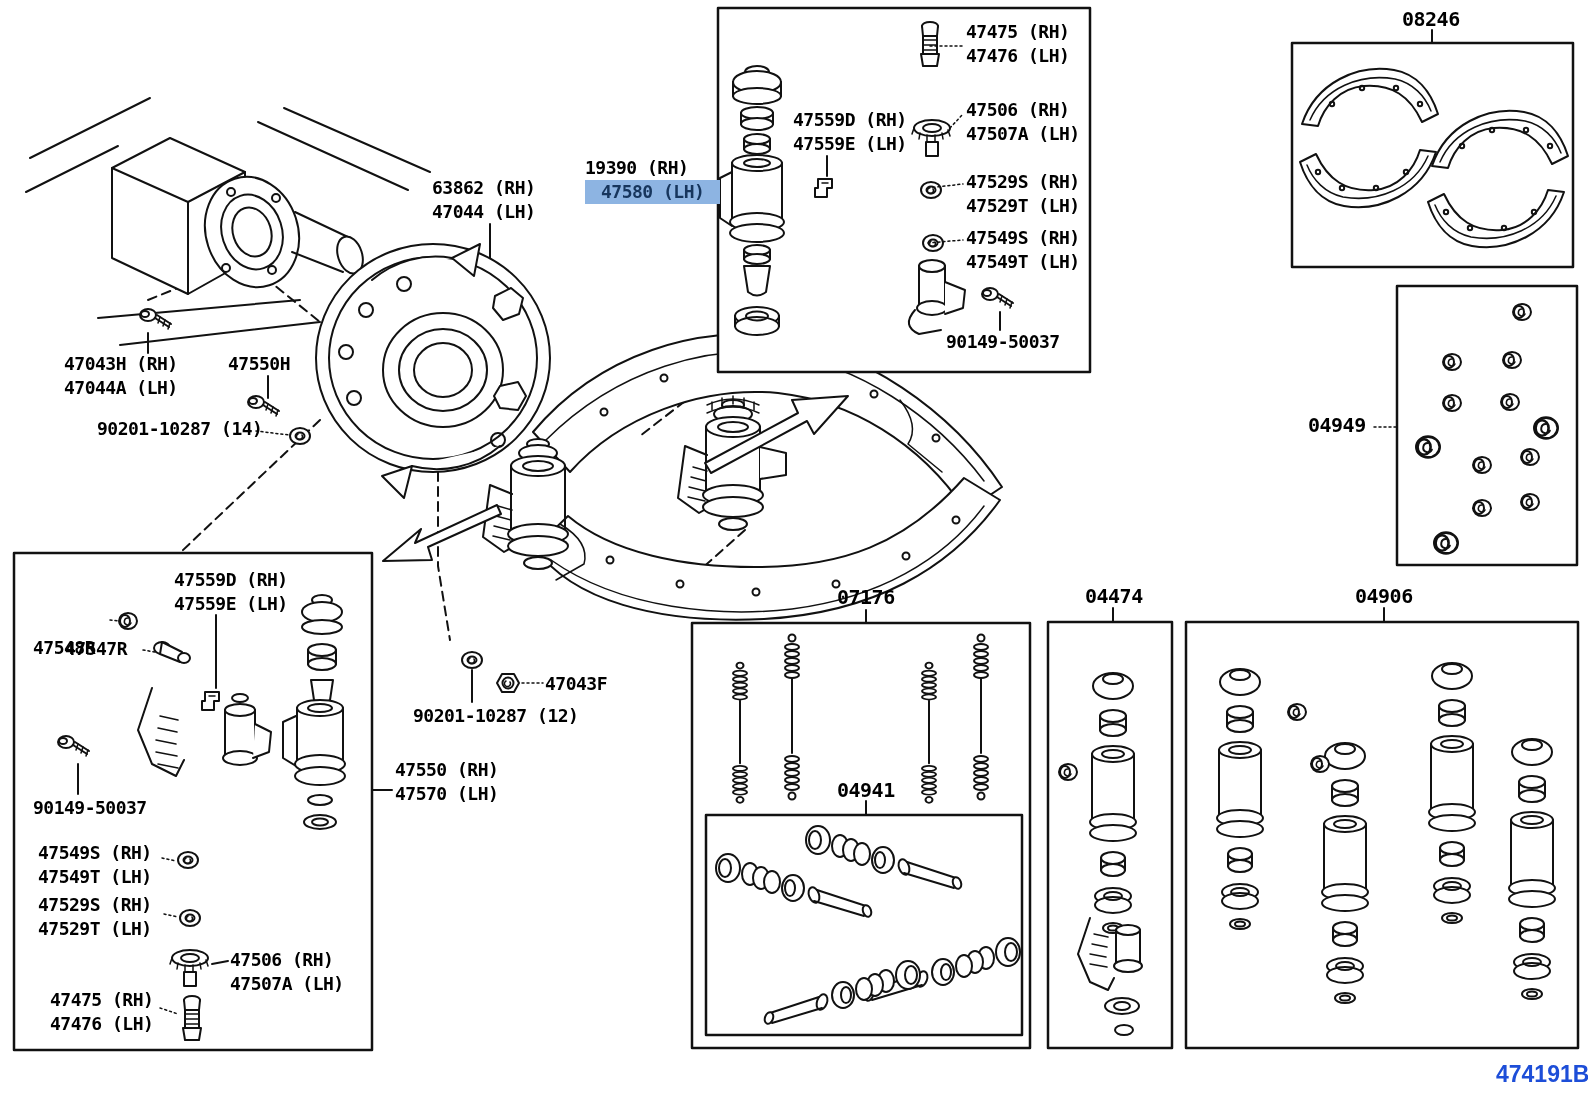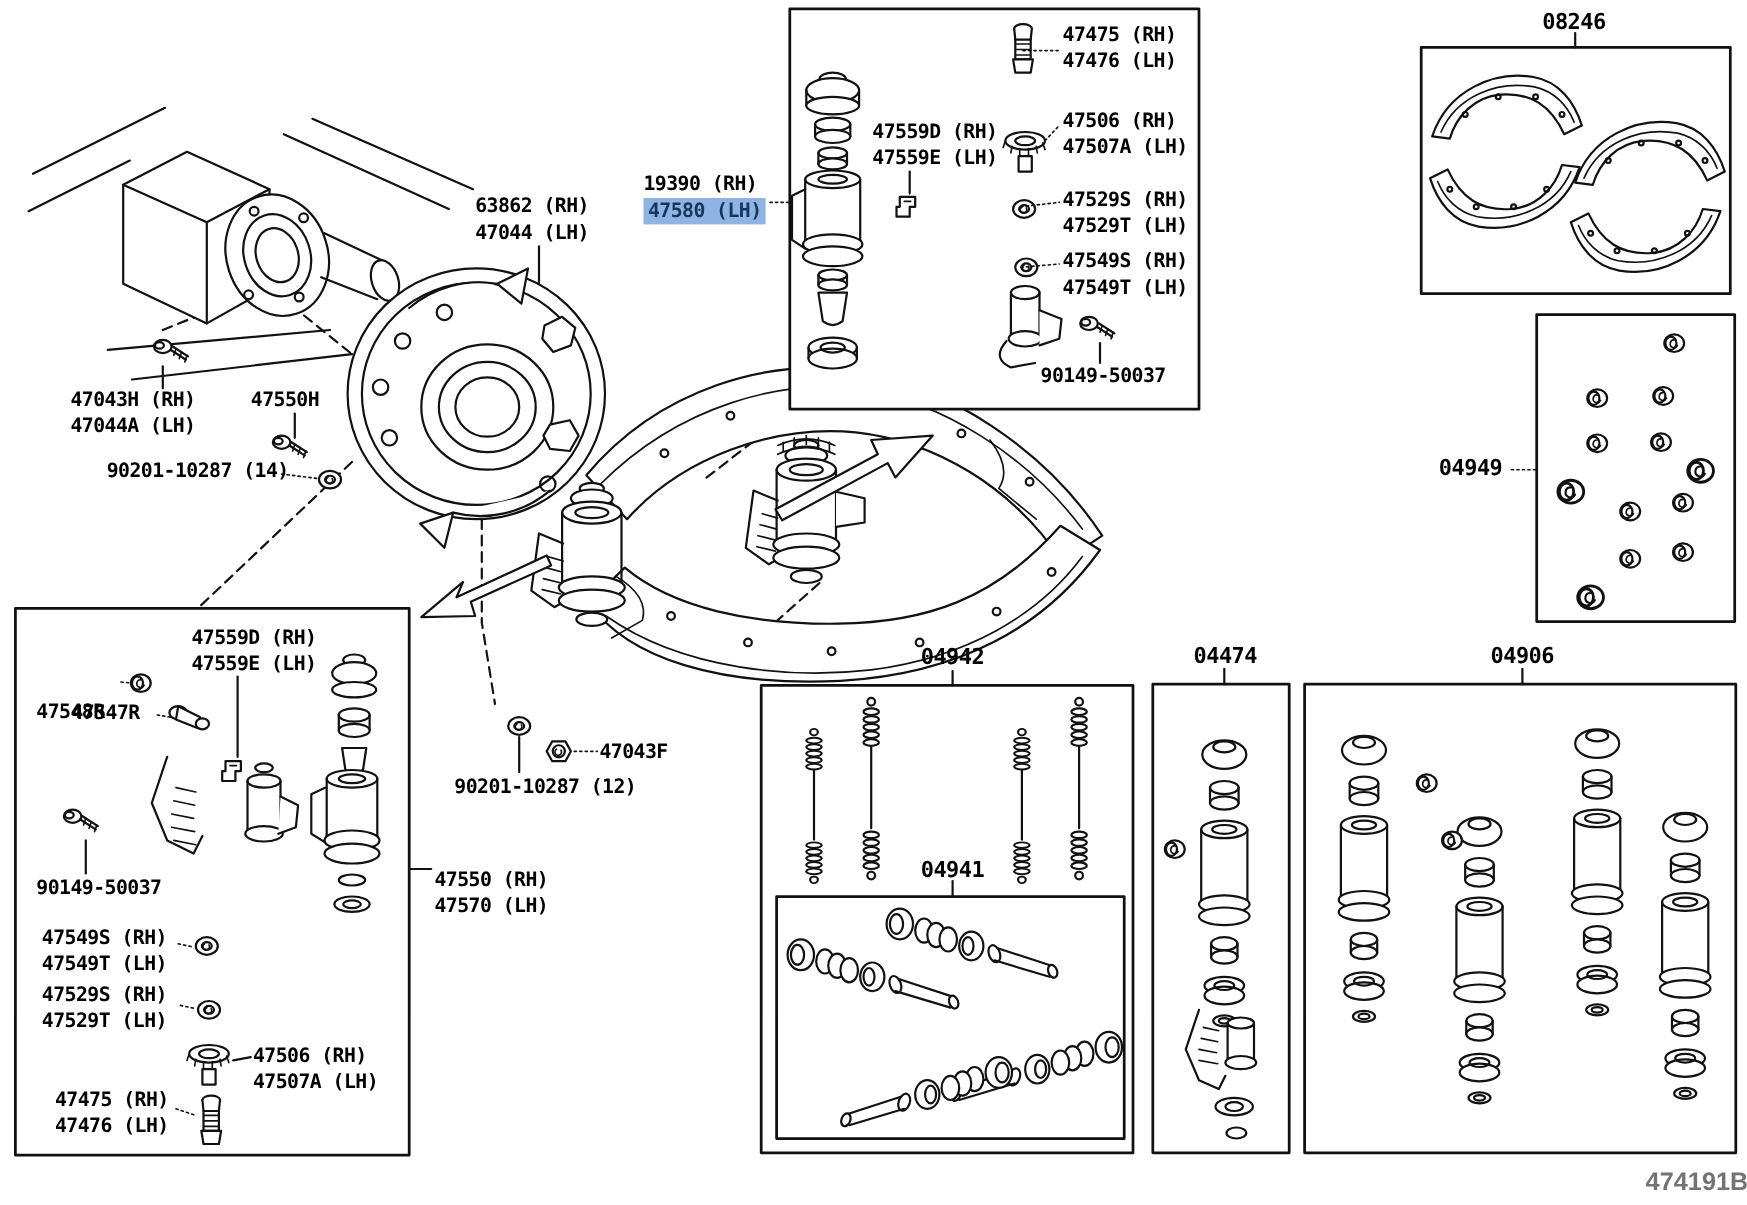--- a/index.html
+++ b/index.html
@@ -3,22 +3,22 @@
 <meta charset="utf-8">
 <style>
   html,body{margin:0;padding:0;background:#fff}
   #stage{position:relative;width:1588px;height:1095px;background:#fff;overflow:hidden;
          font-family:"DejaVu Sans Mono",monospace}
   #art{position:absolute;left:0;top:0}
   .lbl{position:absolute;font:bold 18px/24px "DejaVu Sans Mono",monospace;color:#000;
        white-space:nowrap;letter-spacing:-0.5px;z-index:5}
   .lbl span{display:block}
   .boxtitle{font:bold 20px/22px "DejaVu Sans Mono",monospace}
-  .hl{background:var(--hl-bg,#8db4e2);color:var(--hl-fg,#17365d);padding:0 4px;display:inline-block}
-  .figcode{position:absolute;font:bold 23px/24px "Liberation Sans",sans-serif;color:#737373;z-index:5}
+  .hl{background:var(--hl-bg,#8db4e2);color:var(--hl-fg,#17365d);padding:0 16px;display:inline-block}
+  .figcode{position:absolute;font:bold 23px/24px "Liberation Sans",sans-serif;color:#1d4ed8;z-index:5}
 </style>
 </head>
 <body>
 
 <div id="stage">
 
 <svg id="art" width="1588" height="1095" viewBox="0 0 1588 1095" stroke="#111" fill="none" stroke-width="2" stroke-linecap="round" stroke-linejoin="round">
 
   <defs>
     <g id="washerIc">
@@ -411,21 +411,21 @@
 <div class="lbl" style="left:585px;top:156px">
   <span>19390 (RH)</span>
   <span class="hl">47580 (LH)</span>
 </div>
 <div class="lbl" style="left:413px;top:704px">
   <span>90201-10287 (12)</span>
 </div>
 <div class="lbl" style="left:545px;top:672px">
   <span>47043F</span>
 </div>
-<div class="lbl" style="left:395px;top:788px">
+<div class="lbl" style="left:395px;top:758px">
   <span>47550 (RH)</span>
   <span>47570 (LH)</span>
 </div>
 
 <div class="lbl" style="left:966px;top:20px">
   <span>47475 (RH)</span>
   <span>47476 (LH)</span>
 </div>
 <div class="lbl" style="left:793px;top:108px">
   <span>47559D (RH)</span>
@@ -477,21 +477,21 @@
   <span>47476 (LH)</span>
 </div>
 
 <div class="lbl boxtitle" style="left:1402px;top:8px">
   <span>08246</span>
 </div>
 <div class="lbl boxtitle" style="left:1308px;top:414px">
   <span>04949</span>
 </div>
 <div class="lbl boxtitle" style="left:837px;top:586px">
-  <span>04942</span>
+  <span>07176</span>
 </div>
 <div class="lbl boxtitle" style="left:837px;top:779px">
   <span>04941</span>
 </div>
 <div class="lbl boxtitle" style="left:1085px;top:585px">
   <span>04474</span>
 </div>
 <div class="lbl boxtitle" style="left:1355px;top:585px">
   <span>04906</span>
 </div>

